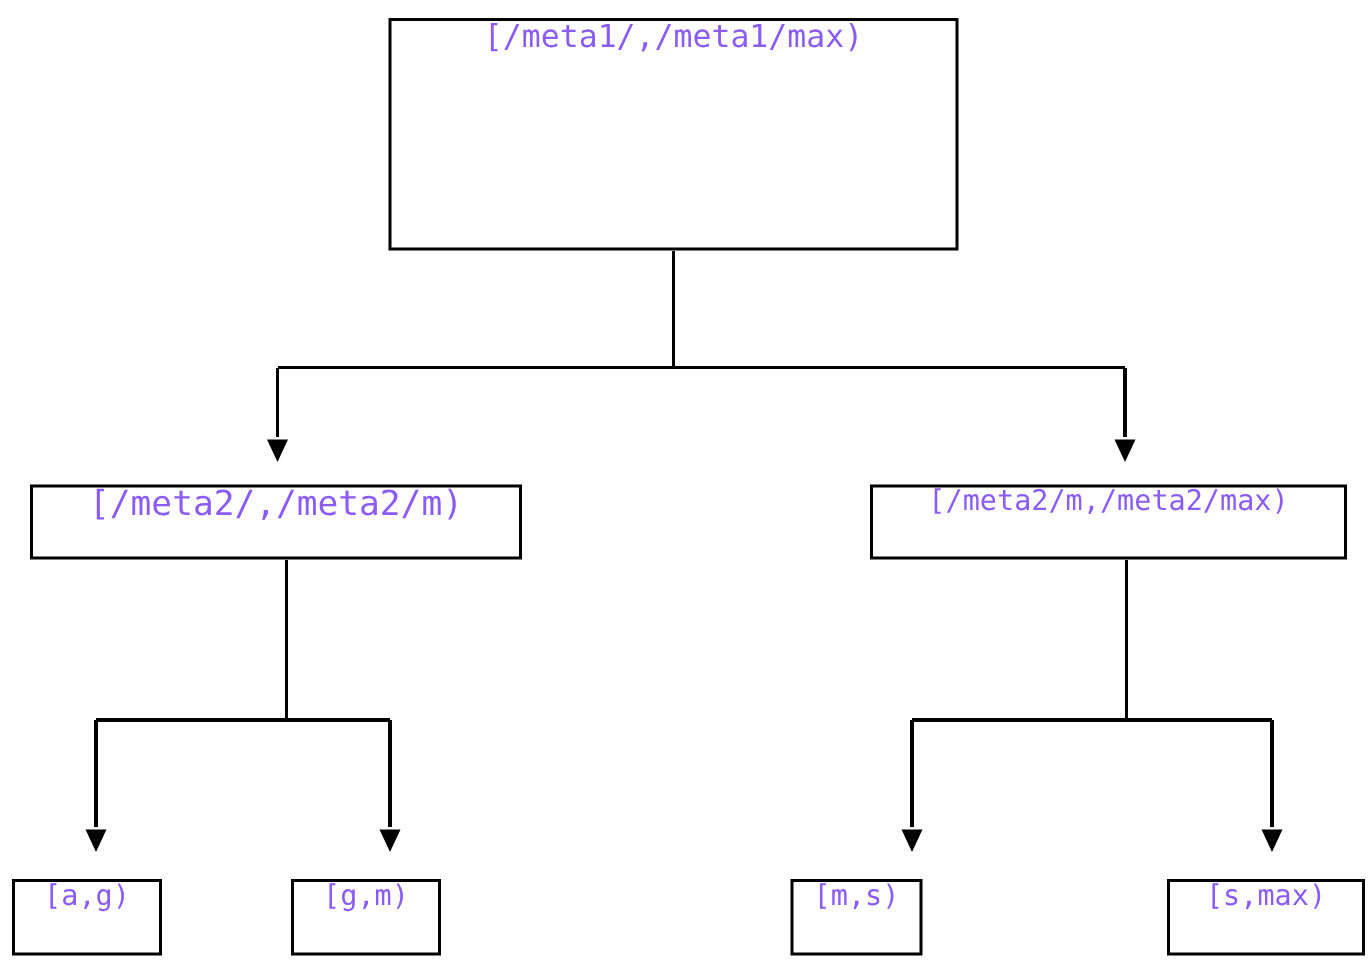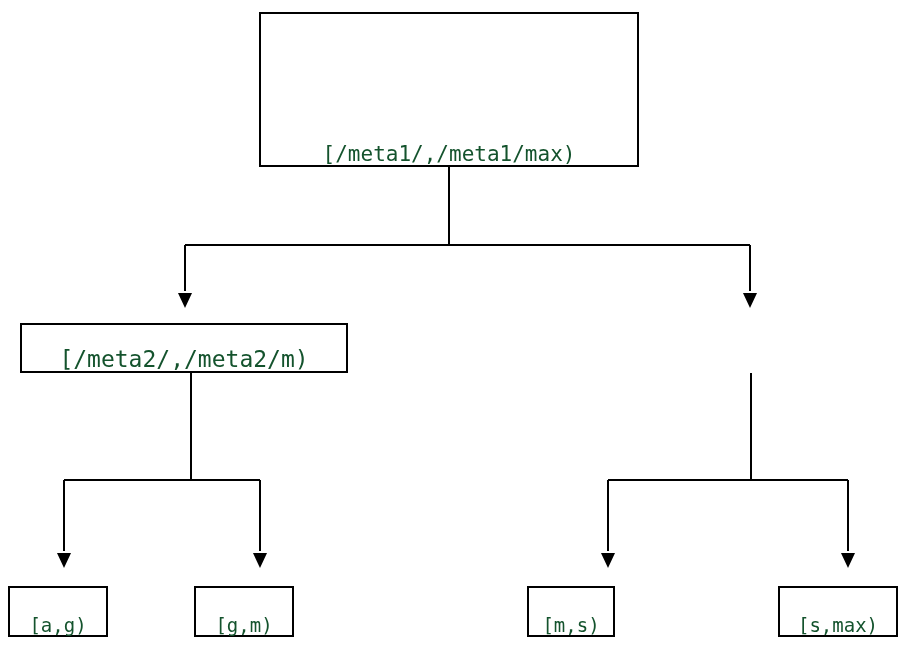--- a/index.html
+++ b/index.html
@@ -25,23 +25,23 @@
     width: 912px;
     height: 652px;
     display: block;
   }
   .node-box {
     position: absolute;
     box-sizing: border-box;
     border: 2px solid #000000;
     background: #ffffff;
     display: flex;
-    align-items: flex-end;
+    align-items: flex-start;
     justify-content: center;
-    color: #14532d;
+    color: #8b5cf6;
     font-family: "DejaVu Sans Mono", "Liberation Mono", monospace;
     white-space: pre;
     letter-spacing: 0px;
   }
   .node-label {
     display: block;
     line-height: 1;
   }
 
   
@@ -69,21 +69,21 @@
   }
   
   .leaf-box {
     top: 586px;
     height: 51px;
     font-size: 19px;
   }
   #node-leaf-ag   { left: 8px;   width: 100px; }
   #node-leaf-gm   { left: 194px; width: 100px; }
   #node-leaf-ms   { left: 527px; width: 88px; }
-  #node-leaf-smax { left: 778px; width: 120px; }
+  #node-leaf-smax { left: 778px; width: 132px; }
 </style>
 </head>
 <body>
 
 <div id="diagram-canvas">
 
   <svg id="diagram-svg" viewBox="0 0 912 652" aria-hidden="true">
     <g stroke="#000000" stroke-width="2.4" fill="none" shape-rendering="crispEdges">
 
       <line x1="449" y1="167" x2="449" y2="245"></line>
@@ -115,20 +115,23 @@
   </svg>
 
   <div class="node-box" id="node-root">
     <span class="node-label">[/meta1/,/meta1/max)</span>
   </div>
 
   <div class="node-box" id="node-meta2-low">
     <span class="node-label">[/meta2/,/meta2/m)</span>
   </div>
 
+  <div class="node-box" id="node-meta2-high">
+    <span class="node-label">[/meta2/m,/meta2/max)</span>
+  </div>
 
   <div class="node-box leaf-box" id="node-leaf-ag">
     <span class="node-label">[a,g)</span>
   </div>
 
   <div class="node-box leaf-box" id="node-leaf-gm">
     <span class="node-label">[g,m)</span>
   </div>
 
   <div class="node-box leaf-box" id="node-leaf-ms">

